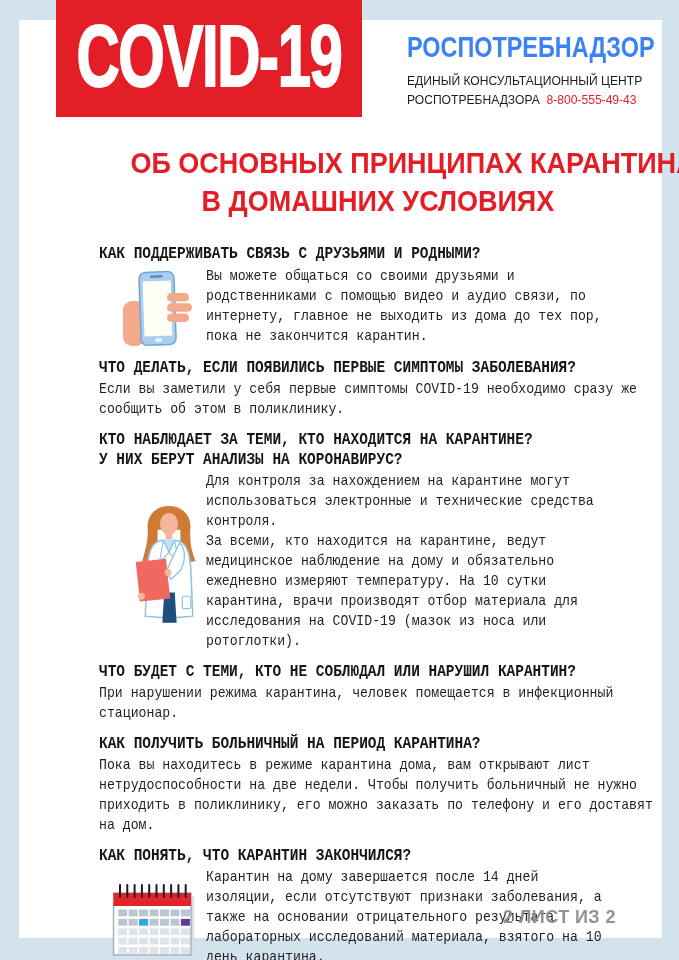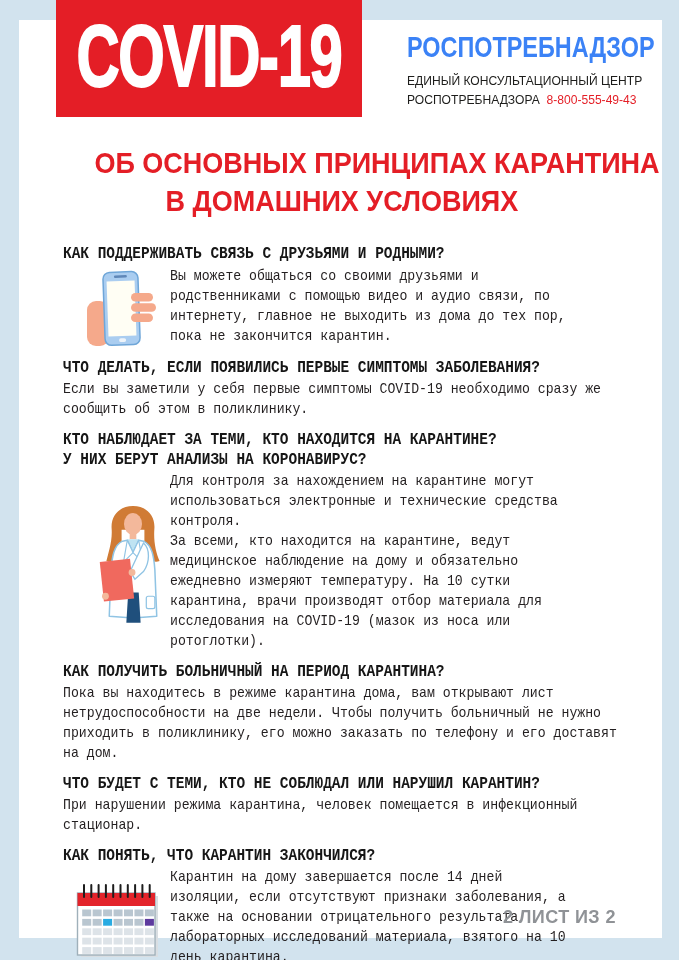--- a/index.html
+++ b/index.html
@@ -5,20 +5,21 @@
   html,body{margin:0;padding:0;}
   body{
     width:679px;height:960px;overflow:hidden;position:relative;
     background:#d2e3ee;
     font-family:"Liberation Sans","DejaVu Sans",sans-serif;
     -webkit-font-smoothing:antialiased;
   }
   .page{
     position:absolute;left:19px;top:20px;right:17px;bottom:22px;
     background:#ffffff;
+    padding-left:36px;
   }
   
   .redbox{
     position:absolute;left:37px;top:-20px;width:306px;height:117px;
     background:#e41e26;display:flex;align-items:center;justify-content:center;
   }
   .covid{
     color:#ffffff;font-weight:bold;font-size:88px;letter-spacing:-2px;
     transform:scaleX(0.68);transform-origin:50% 50%;white-space:nowrap;
     -webkit-text-stroke:2px #ffffff;line-height:1;padding-bottom:6px;
@@ -135,27 +136,27 @@
             <circle cx="11" cy="98" r="3.6" fill="#f3b89b"></circle>
             <rect x="54" y="98" width="9" height="13" rx="2" fill="none" stroke="#90c4e4" stroke-width="1.3"></rect>
           </svg>
         </div>
         <div class="qbody narrow">Для контроля за нахождением на карантине могут использоваться электронные и технические средства контроля.
 За всеми, кто находится на карантине, ведут медицинское наблюдение на дому и обязательно ежедневно измеряют температуру. На 10 сутки карантина, врачи производят отбор материала для исследования на COVID-19 (мазок из носа или ротоглотки).</div>
       </div>
     </section>
 
     <section class="qa">
+      <div class="qh"><span class="cond">ЧТО БУДЕТ С ТЕМИ, КТО НЕ СОБЛЮДАЛ ИЛИ НАРУШИЛ КАРАНТИН?</span></div>
+      <div class="qbody wide">При нарушении режима карантина, человек помещается в инфекционный стационар.</div>
+    </section>
+
+    <section class="qa">
       <div class="qh"><span class="cond">КАК ПОЛУЧИТЬ БОЛЬНИЧНЫЙ НА ПЕРИОД КАРАНТИНА?</span></div>
       <div class="qbody wide">Пока вы находитесь в режиме карантина дома, вам открывают лист нетрудоспособности на две недели. Чтобы получить больничный не нужно приходить в поликлинику, его можно заказать по телефону и его доставят на дом.</div>
-    </section>
-
-    <section class="qa">
-      <div class="qh"><span class="cond">ЧТО БУДЕТ С ТЕМИ, КТО НЕ СОБЛЮДАЛ ИЛИ НАРУШИЛ КАРАНТИН?</span></div>
-      <div class="qbody wide">При нарушении режима карантина, человек помещается в инфекционный стационар.</div>
     </section>
 
     <section class="qa">
       <div class="qh"><span class="cond">КАК ПОНЯТЬ, ЧТО КАРАНТИН ЗАКОНЧИЛСЯ?</span></div>
       <div class="row">
         <div class="icol">
           <svg class="calendar-svg" width="84" height="78" viewBox="0 0 84 78">
             <rect x="5" y="14" width="77" height="61" fill="#d9dee2"></rect>
             <rect x="1.5" y="11" width="77.5" height="62" fill="#ffffff" stroke="#9fb0ba" stroke-width="1.4"></rect>
             <rect x="1.5" y="11" width="77.5" height="13" fill="#e3242b"></rect>

